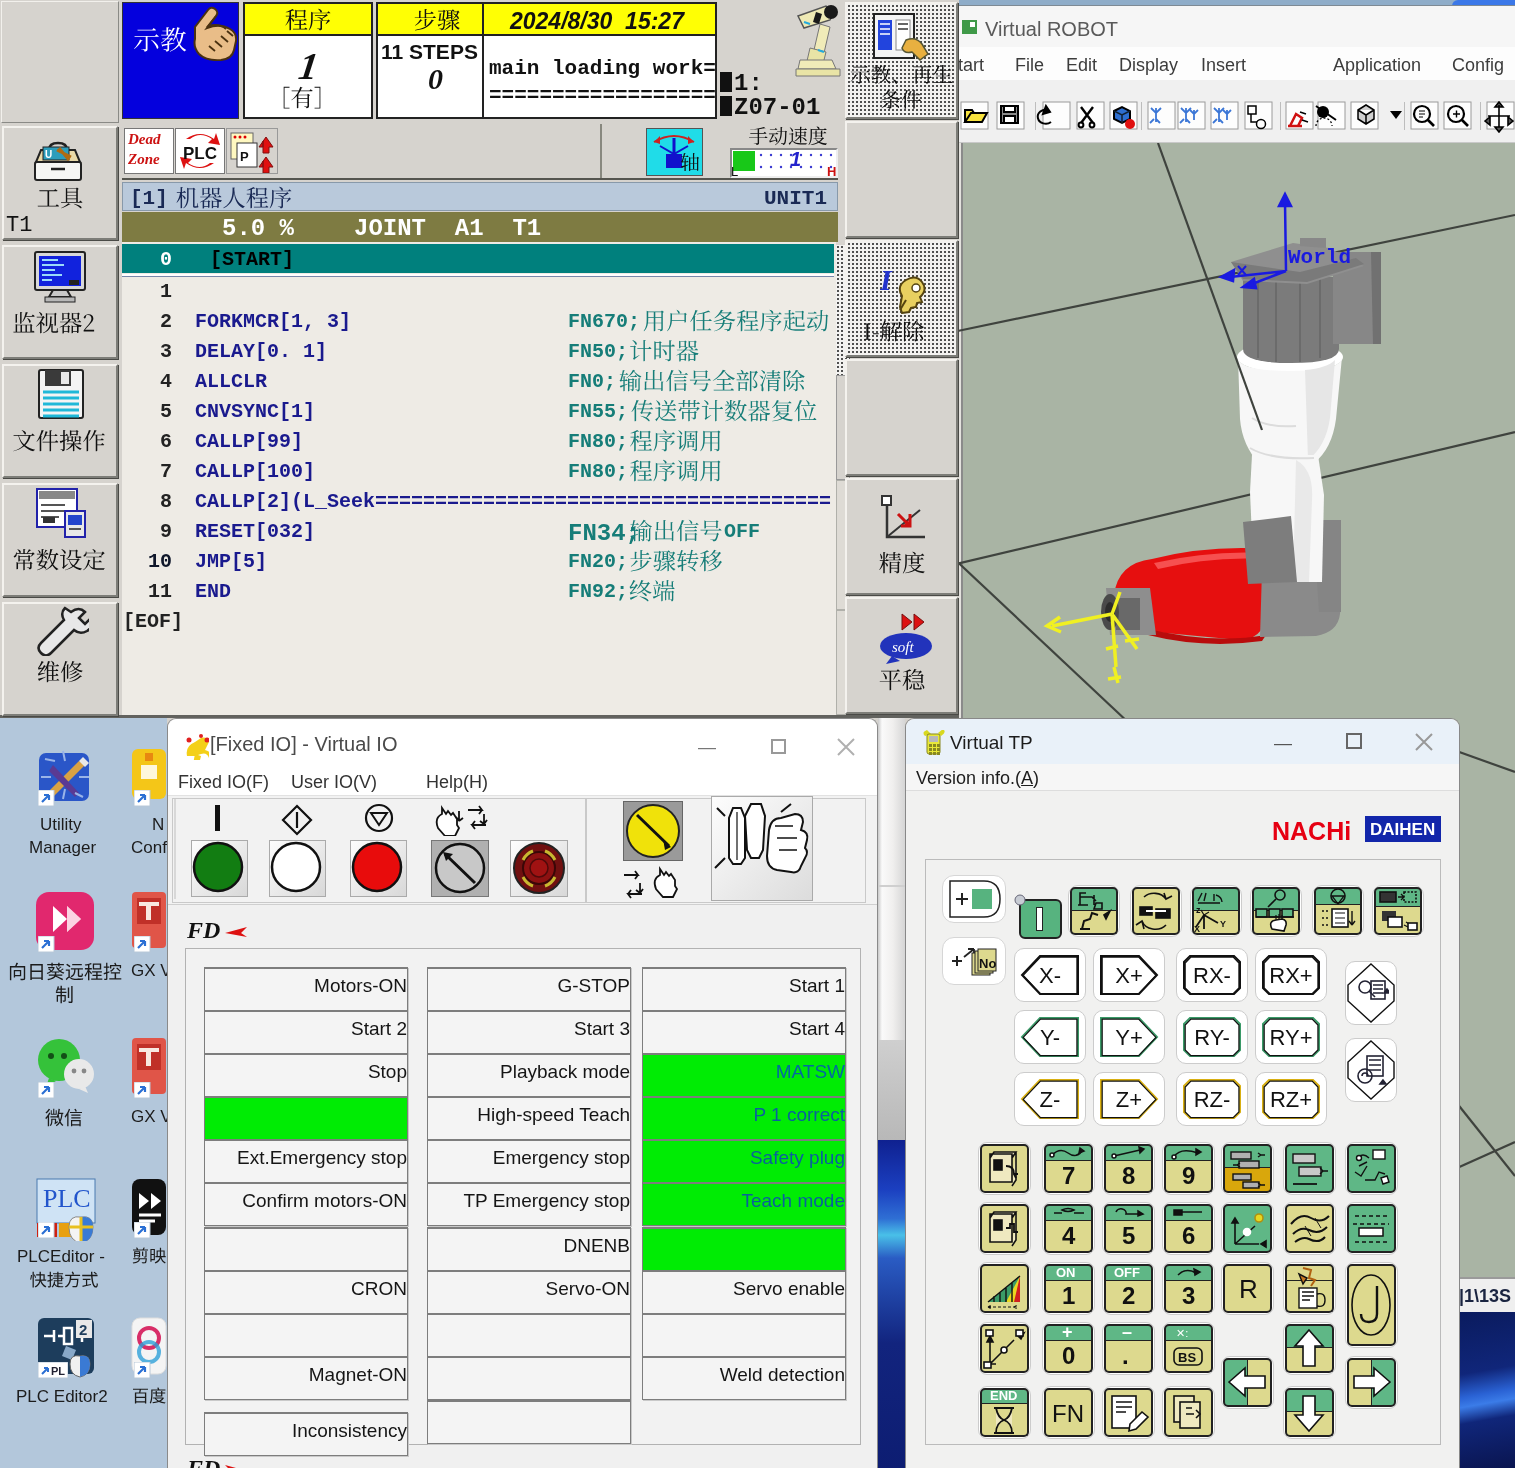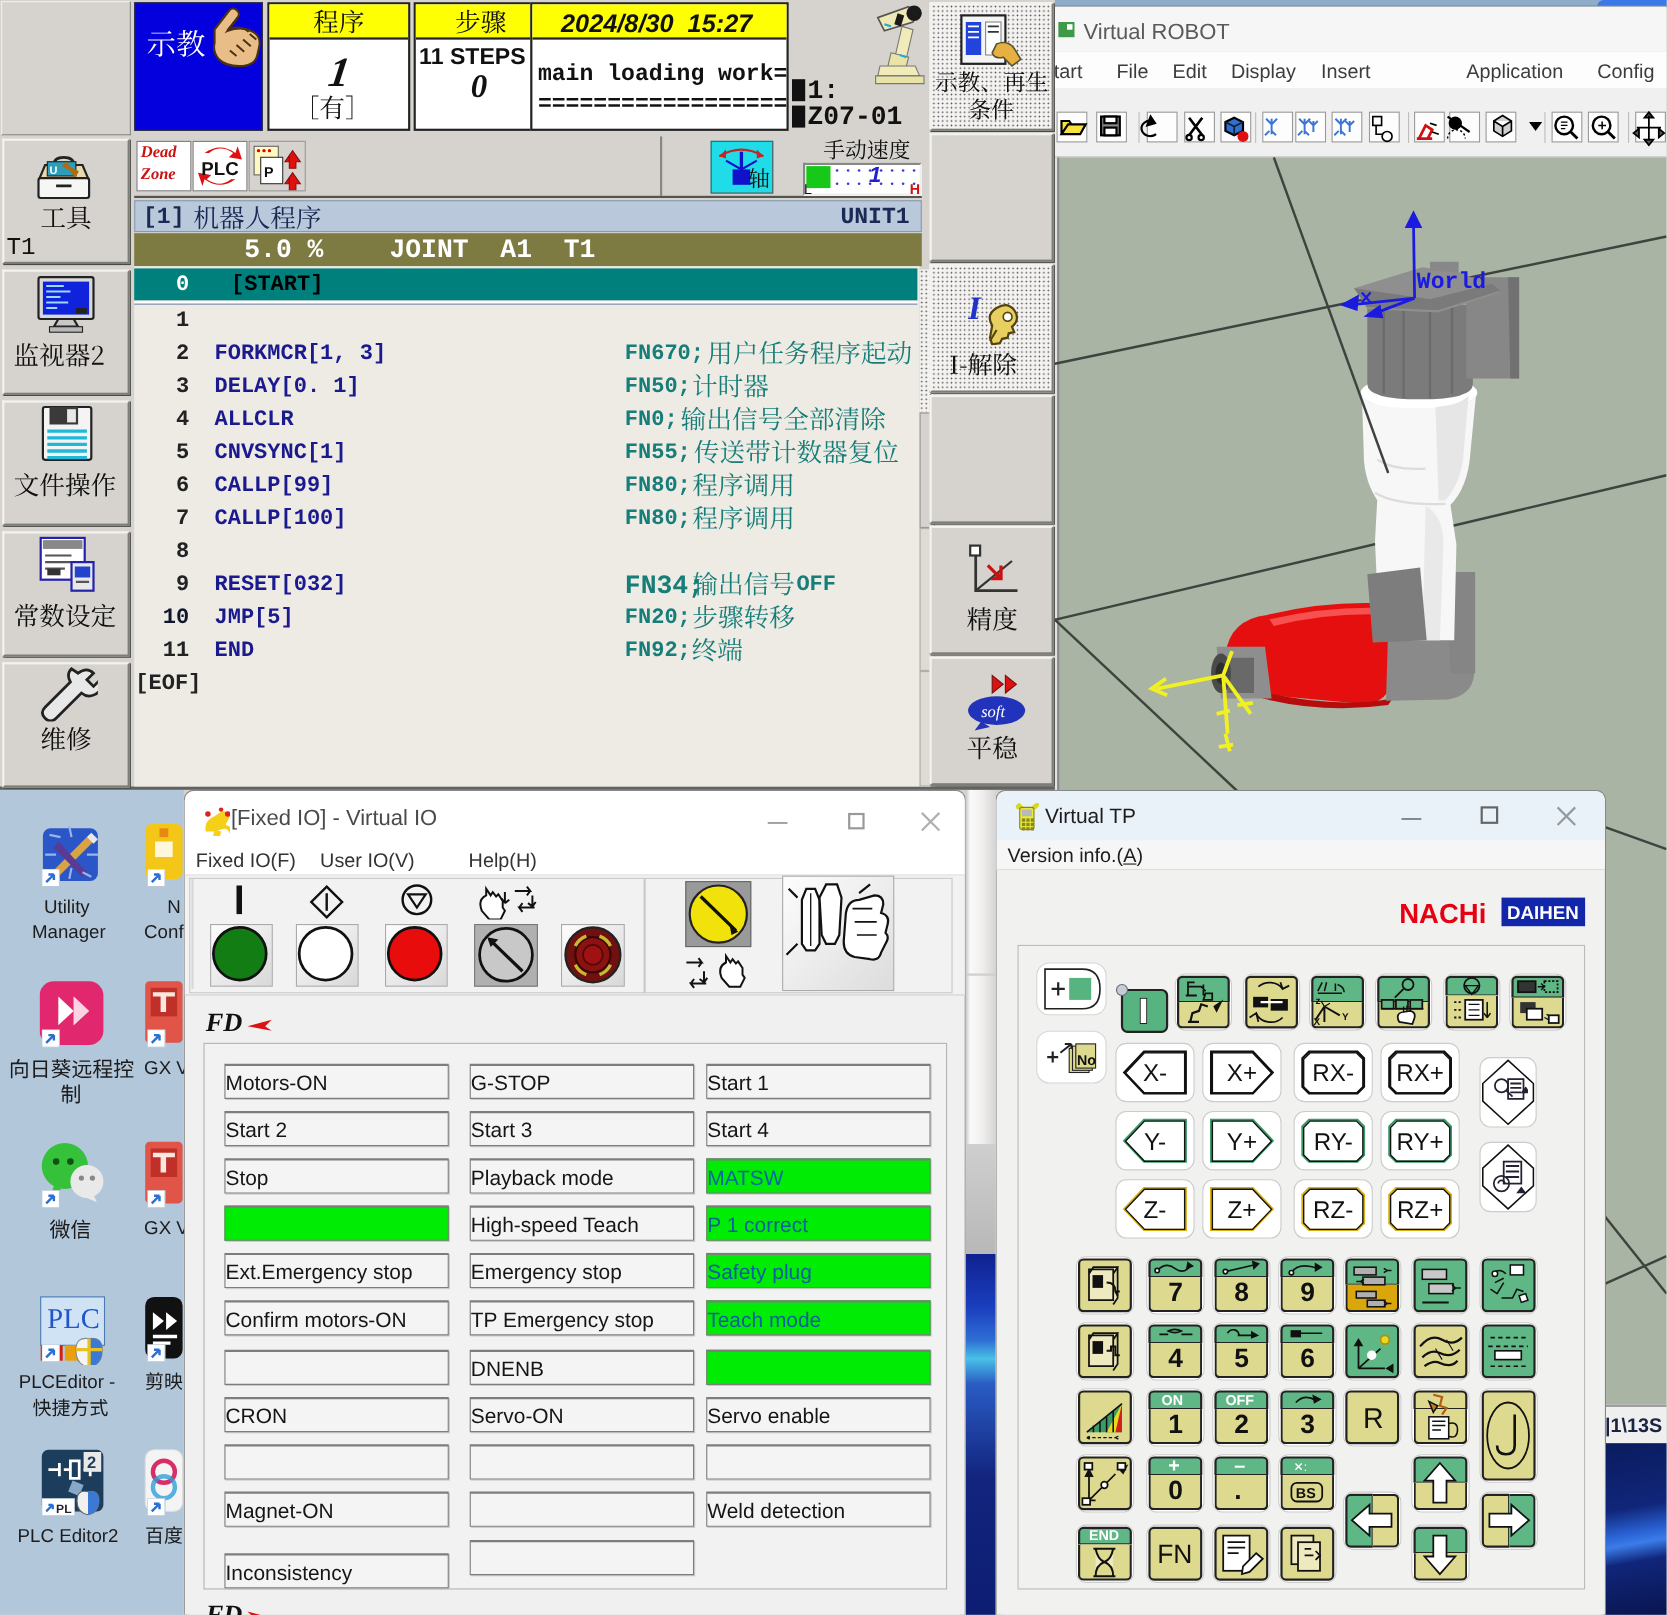--- a/index.html
+++ b/index.html
@@ -1,17 +1,17 @@
 <!DOCTYPE html>
 <html><head><meta charset="utf-8"><style>
 *{margin:0;padding:0;box-sizing:border-box}
 html,body{width:1515px;height:1468px;overflow:hidden;background:#d6d3ce;font-family:"Liberation Sans",sans-serif}
 .bev{position:absolute;background:#d6d3ce;border-top:2px solid #f4f2ee;border-left:2px solid #f4f2ee;border-right:2px solid #7d7d78;border-bottom:2px solid #7d7d78;box-shadow:1px 1px 0 #4a4a46}
 .half{background-image:radial-gradient(#4f4f4f 26%,transparent 30%);background-size:4px 4px;background-color:#f3f2f0}
-.iob{position:absolute;width:204px;height:32px;background:#f4f4f4;border:1px solid #7d7d7d;border-top-width:2px;box-shadow:1px 1px 0 #c9c9c9;font-size:19px;color:#151515;text-align:left;line-height:33px}
+.iob{position:absolute;width:204px;height:44px;background:#f4f4f4;border:1px solid #7d7d7d;border-top-width:2px;box-shadow:1px 1px 0 #c9c9c9;font-size:19px;color:#151515;text-align:right;line-height:33px}
 .iog{background:#00ec04}
 .wbtn{position:absolute;background:#fff;border:1px solid #d6d6d6;border-radius:12px}
 </style></head><body>
 <div style="position:absolute;left:948px;top:0;width:567px;height:1468px">
     <div style="position:absolute;left:0;top:0;width:567px;height:6px;background:#8fadc9"></div>
     <div style="position:absolute;left:504px;top:0;width:63px;height:6px;background:#3b78e8;border-top-left-radius:8px"></div>
     <div style="position:absolute;left:0;top:5px;width:567px;height:2px;background:#7e8a94"></div>
     <div style="position:absolute;left:0;top:6px;width:567px;height:41px;background:#f6f6f6"></div>
     <svg style="position:absolute;left:14px;top:20px" width="15" height="14">
       <rect x="0" y="0" width="15" height="14" fill="#3f9948"></rect>
@@ -425,20 +425,21 @@
     <svg style="position:absolute;left:628px;top:429px;overflow:visible" width="98" height="27" viewBox="0 -21.1 98 27.8">
       <path fill="#167d78" d="M8.4 0.3 8.5 1H22.8C23.1 1 23.4 0.9 23.4 0.6C22.7 -0.1 21.4 -1.1 21.4 -1.1L20.3 0.3H16.7V-3.9H21.7C22.1 -3.9 22.3 -4 22.4 -4.2C21.6 -5 20.4 -5.9 20.4 -5.9L19.3 -4.6H16.7V-8.3H22.1C22.4 -8.3 22.7 -8.4 22.7 -8.7C22 -9.4 20.7 -10.4 20.7 -10.4L19.6 -9H9.7L9.9 -8.3H15.1V-4.6H9.9L10.1 -3.9H15.1V0.3ZM10.8 -18.5V-10.8H11.1C11.7 -10.8 12.4 -11.1 12.4 -11.3V-12H19.6V-11H19.8C20.4 -11 21.1 -11.4 21.1 -11.6V-17.5C21.6 -17.6 21.9 -17.8 22.1 -18L20.2 -19.4L19.4 -18.5H12.5L10.8 -19.2ZM12.4 -12.8V-17.8H19.6V-12.8ZM8 -20.1C6.5 -19.1 3.5 -17.7 1 -17L1.1 -16.6C2.4 -16.7 3.7 -17 4.9 -17.3V-13.1H1L1.2 -12.4H4.7C3.9 -9.1 2.6 -5.8 0.7 -3.3L1 -3C2.7 -4.6 4 -6.4 4.9 -8.4V1.8H5.2C5.9 1.8 6.5 1.4 6.5 1.3V-10.4C7.3 -9.5 8.1 -8.3 8.4 -7.3C9.8 -6.2 11 -9.1 6.5 -11V-12.4H9.6C10 -12.4 10.2 -12.5 10.2 -12.8C9.6 -13.5 8.4 -14.4 8.4 -14.4L7.4 -13.1H6.5V-17.7C7.4 -17.9 8.2 -18.2 8.8 -18.4C9.4 -18.2 9.8 -18.3 10 -18.5Z M34.6 -20.2 34.4 -20C35.4 -19.2 36.5 -17.7 36.9 -16.6C38.6 -15.6 39.8 -18.9 34.6 -20.2ZM44.9 -17.8 43.8 -16.3H29.1L27.2 -17.2V-10.5C27.2 -6.4 27 -1.9 24.7 1.7L25.1 1.9C28.5 -1.6 28.8 -6.7 28.8 -10.6V-15.6H46.5C46.8 -15.6 47 -15.8 47.1 -16C46.3 -16.8 44.9 -17.8 44.9 -17.8ZM33.7 -11.9 33.5 -11.6C35.2 -11 37.4 -9.6 38.3 -8.4C39.3 -8.1 39.7 -9.1 38.7 -10.1C40.4 -10.9 42.5 -12 43.6 -13C44.1 -13 44.4 -13 44.6 -13.2L42.8 -14.9L41.7 -13.9H31L31.2 -13.2H41.4C40.5 -12.3 39.3 -11.3 38.3 -10.5C37.5 -11.1 36 -11.7 33.7 -11.9ZM38.4 -0.3V-7.6H43.9C43.4 -6.6 42.6 -5.3 42.1 -4.5L42.5 -4.3C43.5 -5.1 45.1 -6.5 45.9 -7.4C46.3 -7.4 46.6 -7.4 46.8 -7.6L45 -9.3L44 -8.3H29.6L29.8 -7.6H36.8V-0.4C36.8 0 36.7 0.1 36.2 0.1C35.7 0.1 33.1 -0.1 33.1 -0.1V0.2C34.2 0.4 34.9 0.6 35.3 0.8C35.6 1.1 35.8 1.4 35.8 1.9C38.1 1.7 38.4 0.9 38.4 -0.3Z M50.5 -19.9 50.2 -19.8C51.2 -18.7 52.6 -16.9 53 -15.6C54.7 -14.4 55.8 -17.8 50.5 -19.9ZM53.3 -12.7C53.8 -12.8 54.1 -13 54.2 -13.2L52.6 -14.5L51.8 -13.7H48.7L48.9 -12.9H51.8V-2.8C51.8 -2.4 51.7 -2.3 50.9 -1.9L52 0.1C52.2 0 52.5 -0.4 52.6 -0.8C54.2 -2.6 55.6 -4.3 56.2 -5.2L56 -5.4C55 -4.7 54.1 -3.9 53.3 -3.3ZM57 -18.6V-10.2C57 -5.6 56.6 -1.5 53.5 1.6L53.9 1.9C58.1 -1.2 58.5 -5.8 58.5 -10.2V-17.7H68.2V-0.5C68.2 -0.2 68 0 67.6 0C67.2 0 64.9 -0.2 64.9 -0.2V0.2C65.9 0.3 66.5 0.5 66.8 0.7C67.1 1 67.2 1.4 67.3 1.8C69.4 1.7 69.6 0.9 69.6 -0.4V-17.4C70.1 -17.5 70.5 -17.7 70.7 -17.9L68.7 -19.4L67.9 -18.4H58.8L57 -19.2ZM61.2 -3.8V-7.6H65V-3.8ZM61.2 -2.3V-3.1H65V-2H65.2C65.7 -2 66.4 -2.4 66.4 -2.5V-7.4C66.8 -7.5 67.2 -7.6 67.3 -7.8L65.6 -9.1L64.8 -8.3H61.3L59.8 -9V-1.8H60C60.6 -1.8 61.2 -2.1 61.2 -2.3ZM64.5 -16.8 62.3 -17.1V-14.3H59.4L59.5 -13.6H62.3V-10.8H59L59.2 -10.1H67.2C67.5 -10.1 67.7 -10.2 67.8 -10.5C67.1 -11.1 66 -12 66 -12L65.2 -10.8H63.7V-13.6H66.7C67 -13.6 67.2 -13.7 67.3 -14C66.7 -14.6 65.7 -15.5 65.7 -15.5L64.8 -14.3H63.7V-16.2C64.3 -16.3 64.5 -16.5 64.5 -16.8Z M77.6 -12.1H83.3V-7H77.4C77.6 -8.4 77.6 -9.8 77.6 -11.1ZM77.6 -12.8V-17.7H83.3V-12.8ZM76 -18.4V-11.1C76 -6.5 75.7 -2 72.9 1.6L73.3 1.8C75.8 -0.4 76.9 -3.3 77.3 -6.3H83.3V1.7H83.6C84.4 1.7 84.9 1.3 84.9 1.2V-6.3H91.1V-0.7C91.1 -0.3 90.9 -0.1 90.5 -0.1C90 -0.1 87.4 -0.4 87.4 -0.4V0C88.5 0.2 89.1 0.4 89.5 0.6C89.9 0.9 90 1.3 90 1.8C92.4 1.6 92.6 0.7 92.6 -0.5V-17.3C93.2 -17.4 93.6 -17.6 93.8 -17.9L91.7 -19.5L90.8 -18.4H77.9L76 -19.2ZM91.1 -12.1V-7H84.9V-12.1ZM91.1 -12.8H84.9V-17.7H91.1Z"></path>
     </svg>
     <div style="position:absolute;left:160px;top:460px;font-size:20px;color:#222;white-space:pre;font-family:'Liberation Mono',monospace;font-weight:bold">7</div>
     <div style="position:absolute;left:195px;top:460px;font-size:20px;color:#1a1a8e;white-space:pre;font-family:'Liberation Mono',monospace;font-weight:bold">CALLP[100]</div>
     <div style="position:absolute;left:568px;top:460px;font-size:20px;color:#167d78;white-space:pre;font-family:'Liberation Mono',monospace;font-weight:bold">FN80;</div>
     <svg style="position:absolute;left:628px;top:459px;overflow:visible" width="98" height="27" viewBox="0 -21.1 98 27.8">
       <path fill="#167d78" d="M8.4 0.3 8.5 1H22.8C23.1 1 23.4 0.9 23.4 0.6C22.7 -0.1 21.4 -1.1 21.4 -1.1L20.3 0.3H16.7V-3.9H21.7C22.1 -3.9 22.3 -4 22.4 -4.2C21.6 -5 20.4 -5.9 20.4 -5.9L19.3 -4.6H16.7V-8.3H22.1C22.4 -8.3 22.7 -8.4 22.7 -8.7C22 -9.4 20.7 -10.4 20.7 -10.4L19.6 -9H9.7L9.9 -8.3H15.1V-4.6H9.9L10.1 -3.9H15.1V0.3ZM10.8 -18.5V-10.8H11.1C11.7 -10.8 12.4 -11.1 12.4 -11.3V-12H19.6V-11H19.8C20.4 -11 21.1 -11.4 21.1 -11.6V-17.5C21.6 -17.6 21.9 -17.8 22.1 -18L20.2 -19.4L19.4 -18.5H12.5L10.8 -19.2ZM12.4 -12.8V-17.8H19.6V-12.8ZM8 -20.1C6.5 -19.1 3.5 -17.7 1 -17L1.1 -16.6C2.4 -16.7 3.7 -17 4.9 -17.3V-13.1H1L1.2 -12.4H4.7C3.9 -9.1 2.6 -5.8 0.7 -3.3L1 -3C2.7 -4.6 4 -6.4 4.9 -8.4V1.8H5.2C5.9 1.8 6.5 1.4 6.5 1.3V-10.4C7.3 -9.5 8.1 -8.3 8.4 -7.3C9.8 -6.2 11 -9.1 6.5 -11V-12.4H9.6C10 -12.4 10.2 -12.5 10.2 -12.8C9.6 -13.5 8.4 -14.4 8.4 -14.4L7.4 -13.1H6.5V-17.7C7.4 -17.9 8.2 -18.2 8.8 -18.4C9.4 -18.2 9.8 -18.3 10 -18.5Z M34.6 -20.2 34.4 -20C35.4 -19.2 36.5 -17.7 36.9 -16.6C38.6 -15.6 39.8 -18.9 34.6 -20.2ZM44.9 -17.8 43.8 -16.3H29.1L27.2 -17.2V-10.5C27.2 -6.4 27 -1.9 24.7 1.7L25.1 1.9C28.5 -1.6 28.8 -6.7 28.8 -10.6V-15.6H46.5C46.8 -15.6 47 -15.8 47.1 -16C46.3 -16.8 44.9 -17.8 44.9 -17.8ZM33.7 -11.9 33.5 -11.6C35.2 -11 37.4 -9.6 38.3 -8.4C39.3 -8.1 39.7 -9.1 38.7 -10.1C40.4 -10.9 42.5 -12 43.6 -13C44.1 -13 44.4 -13 44.6 -13.2L42.8 -14.9L41.7 -13.9H31L31.2 -13.2H41.4C40.5 -12.3 39.3 -11.3 38.3 -10.5C37.5 -11.1 36 -11.7 33.7 -11.9ZM38.4 -0.3V-7.6H43.9C43.4 -6.6 42.6 -5.3 42.1 -4.5L42.5 -4.3C43.5 -5.1 45.1 -6.5 45.9 -7.4C46.3 -7.4 46.6 -7.4 46.8 -7.6L45 -9.3L44 -8.3H29.6L29.8 -7.6H36.8V-0.4C36.8 0 36.7 0.1 36.2 0.1C35.7 0.1 33.1 -0.1 33.1 -0.1V0.2C34.2 0.4 34.9 0.6 35.3 0.8C35.6 1.1 35.8 1.4 35.8 1.9C38.1 1.7 38.4 0.9 38.4 -0.3Z M50.5 -19.9 50.2 -19.8C51.2 -18.7 52.6 -16.9 53 -15.6C54.7 -14.4 55.8 -17.8 50.5 -19.9ZM53.3 -12.7C53.8 -12.8 54.1 -13 54.2 -13.2L52.6 -14.5L51.8 -13.7H48.7L48.9 -12.9H51.8V-2.8C51.8 -2.4 51.7 -2.3 50.9 -1.9L52 0.1C52.2 0 52.5 -0.4 52.6 -0.8C54.2 -2.6 55.6 -4.3 56.2 -5.2L56 -5.4C55 -4.7 54.1 -3.9 53.3 -3.3ZM57 -18.6V-10.2C57 -5.6 56.6 -1.5 53.5 1.6L53.9 1.9C58.1 -1.2 58.5 -5.8 58.5 -10.2V-17.7H68.2V-0.5C68.2 -0.2 68 0 67.6 0C67.2 0 64.9 -0.2 64.9 -0.2V0.2C65.9 0.3 66.5 0.5 66.8 0.7C67.1 1 67.2 1.4 67.3 1.8C69.4 1.7 69.6 0.9 69.6 -0.4V-17.4C70.1 -17.5 70.5 -17.7 70.7 -17.9L68.7 -19.4L67.9 -18.4H58.8L57 -19.2ZM61.2 -3.8V-7.6H65V-3.8ZM61.2 -2.3V-3.1H65V-2H65.2C65.7 -2 66.4 -2.4 66.4 -2.5V-7.4C66.8 -7.5 67.2 -7.6 67.3 -7.8L65.6 -9.1L64.8 -8.3H61.3L59.8 -9V-1.8H60C60.6 -1.8 61.2 -2.1 61.2 -2.3ZM64.5 -16.8 62.3 -17.1V-14.3H59.4L59.5 -13.6H62.3V-10.8H59L59.2 -10.1H67.2C67.5 -10.1 67.7 -10.2 67.8 -10.5C67.1 -11.1 66 -12 66 -12L65.2 -10.8H63.7V-13.6H66.7C67 -13.6 67.2 -13.7 67.3 -14C66.7 -14.6 65.7 -15.5 65.7 -15.5L64.8 -14.3H63.7V-16.2C64.3 -16.3 64.5 -16.5 64.5 -16.8Z M77.6 -12.1H83.3V-7H77.4C77.6 -8.4 77.6 -9.8 77.6 -11.1ZM77.6 -12.8V-17.7H83.3V-12.8ZM76 -18.4V-11.1C76 -6.5 75.7 -2 72.9 1.6L73.3 1.8C75.8 -0.4 76.9 -3.3 77.3 -6.3H83.3V1.7H83.6C84.4 1.7 84.9 1.3 84.9 1.2V-6.3H91.1V-0.7C91.1 -0.3 90.9 -0.1 90.5 -0.1C90 -0.1 87.4 -0.4 87.4 -0.4V0C88.5 0.2 89.1 0.4 89.5 0.6C89.9 0.9 90 1.3 90 1.8C92.4 1.6 92.6 0.7 92.6 -0.5V-17.3C93.2 -17.4 93.6 -17.6 93.8 -17.9L91.7 -19.5L90.8 -18.4H77.9L76 -19.2ZM91.1 -12.1V-7H84.9V-12.1ZM91.1 -12.8H84.9V-17.7H91.1Z"></path>
     </svg>
     <div style="position:absolute;left:160px;top:490px;font-size:20px;color:#222;white-space:pre;font-family:'Liberation Mono',monospace;font-weight:bold">8</div>
+    <div style="position:absolute;left:195px;top:490px;font-size:20px;color:#1a1a8e;white-space:pre;font-family:'Liberation Mono',monospace;font-weight:bold">CALLP[2](L_Seek======================================</div>
     <div style="position:absolute;left:160px;top:520px;font-size:20px;color:#222;white-space:pre;font-family:'Liberation Mono',monospace;font-weight:bold">9</div>
     <div style="position:absolute;left:195px;top:520px;font-size:20px;color:#1a1a8e;white-space:pre;font-family:'Liberation Mono',monospace;font-weight:bold">RESET[032]</div>
     <div style="position:absolute;left:568px;top:520px;font-size:24px;color:#167d78;white-space:pre;font-family:'Liberation Mono',monospace;font-weight:bold">FN34;</div>
     <svg style="position:absolute;left:628px;top:519px;overflow:visible" width="98" height="27" viewBox="0 -21.1 98 27.8">
       <path fill="#167d78" d="M22.4 -11.2 20.2 -11.5V-0.3C20.2 0 20 0.2 19.7 0.2C19.2 0.2 17.2 0 17.2 0V0.4C18.1 0.5 18.6 0.7 18.9 0.9C19.2 1.2 19.3 1.5 19.4 2C21.3 1.8 21.5 1 21.5 -0.2V-10.6C22.1 -10.7 22.3 -10.9 22.4 -11.2ZM17.1 -14.8 16.1 -13.6H11.8L12 -12.9H18.3C18.6 -12.9 18.9 -13 18.9 -13.3C18.2 -13.9 17.1 -14.8 17.1 -14.8ZM19 -10.3 16.9 -10.6V-1.8H17.2C17.7 -1.8 18.2 -2.1 18.2 -2.3V-9.7C18.8 -9.8 19 -10 19 -10.3ZM6.4 -19.4 4.2 -20C4 -19 3.7 -17.4 3.3 -15.8H1L1.2 -15.1H3.1C2.6 -13.2 2.1 -11.2 1.6 -9.8C1.3 -9.7 0.8 -9.5 0.6 -9.4L2.2 -8L3 -8.8H4.7V-4.6C3.1 -4.2 1.8 -3.8 1 -3.6L2.1 -1.7C2.4 -1.8 2.5 -2 2.6 -2.3L4.7 -3.3V1.9H4.9C5.6 1.9 6.1 1.6 6.1 1.4V-4C7.3 -4.6 8.3 -5.1 9 -5.5L8.9 -5.8L6.1 -5V-8.8H8.6C9 -8.8 9.2 -8.9 9.2 -9.2C8.6 -9.8 7.5 -10.7 7.5 -10.7L6.6 -9.5H6.1V-12.7C6.7 -12.8 6.9 -13 7 -13.4L4.8 -13.6V-9.5H3C3.5 -11.1 4.1 -13.2 4.6 -15.1H9.2C9.5 -15.1 9.7 -15.2 9.8 -15.5C9.1 -16.2 7.9 -17.1 7.9 -17.1L6.9 -15.8H4.7C5 -17 5.3 -18.1 5.4 -18.9C6 -18.8 6.2 -19.1 6.4 -19.4ZM16.8 -19.2 14.6 -20.4C12.9 -16.8 10.3 -13.7 7.9 -12L8.2 -11.7C10.8 -13.1 13.5 -15.4 15.5 -18.4C17 -15.8 19.4 -13.5 22 -12.1C22.1 -12.7 22.6 -13.1 23.2 -13.3L23.2 -13.6C20.7 -14.6 17.5 -16.6 15.9 -18.9C16.4 -18.8 16.7 -19 16.8 -19.2ZM10.9 -4.1V-6.9H14V-4.1ZM10.9 1.3V-3.4H14V-0.4C14 -0.1 13.9 0 13.6 0C13.3 0 12 -0.2 12 -0.2V0.2C12.7 0.3 13 0.5 13.2 0.7C13.4 0.9 13.5 1.3 13.5 1.7C15.1 1.5 15.3 0.9 15.3 -0.3V-9.9C15.7 -9.9 16.2 -10.1 16.3 -10.3L14.4 -11.6L13.8 -10.8H11L9.5 -11.5V1.8H9.8C10.4 1.8 10.9 1.5 10.9 1.3ZM10.9 -7.6V-10.1H14V-7.6Z M46.1 -7.9 43.7 -8.2V-0.9H36.7V-10.2H42.5V-9H42.8C43.3 -9 44 -9.3 44 -9.5V-17C44.6 -17.1 44.8 -17.3 44.9 -17.6L42.5 -17.9V-10.9H36.7V-19.1C37.3 -19.2 37.5 -19.4 37.6 -19.7L35.1 -20V-10.9H29.5V-17.1C30.2 -17.2 30.5 -17.4 30.5 -17.7L28 -17.9V-11C27.7 -10.9 27.5 -10.7 27.3 -10.5L29.1 -9.3L29.7 -10.2H35.1V-0.9H28.3V-7.5C29.1 -7.6 29.3 -7.8 29.3 -8.1L26.8 -8.3V-1.1C26.5 -0.9 26.3 -0.7 26.1 -0.5L27.9 0.7L28.5 -0.2H43.7V1.6H43.9C44.5 1.6 45.2 1.3 45.2 1.1V-7.3C45.8 -7.4 46 -7.6 46.1 -7.9Z M61.2 -20.4 61 -20.2C62 -19.3 63.1 -17.7 63.3 -16.4C64.9 -15.2 66.2 -18.7 61.2 -20.4ZM67.8 -10.6 66.8 -9.2H57.1L57.3 -8.5H69.1C69.5 -8.5 69.7 -8.6 69.7 -8.9C69 -9.6 67.8 -10.6 67.8 -10.6ZM67.8 -13.8 66.8 -12.5H57.1L57.3 -11.8H69.1C69.5 -11.8 69.7 -11.9 69.8 -12.2C69 -12.9 67.8 -13.8 67.8 -13.8ZM69.2 -17.3 68.1 -15.8H55.5L55.7 -15.1H70.7C71 -15.1 71.2 -15.2 71.3 -15.5C70.5 -16.2 69.2 -17.3 69.2 -17.3ZM54.4 -13.4 53.5 -13.8C54.4 -15.4 55.1 -17.1 55.8 -18.9C56.3 -18.9 56.6 -19.1 56.7 -19.3L54.1 -20.1C52.9 -15.5 50.8 -10.8 48.8 -7.8L49.1 -7.6C50.2 -8.6 51.2 -10 52.2 -11.4V1.9H52.4C53 1.9 53.7 1.5 53.7 1.3V-13C54.1 -13.1 54.4 -13.2 54.4 -13.4ZM59.1 1.4V0H67.3V1.6H67.6C68.1 1.6 68.9 1.2 68.9 1.1V-5.1C69.4 -5.2 69.7 -5.4 69.9 -5.5L68 -7L67.1 -6H59.2L57.6 -6.8V1.9H57.8C58.4 1.9 59.1 1.5 59.1 1.4ZM67.3 -5.3V-0.7H59.1V-5.3Z M92.9 -11.4 91.8 -10H73.1L73.3 -9.3H79.1C78.8 -8.4 78.3 -7.2 77.9 -6.3C77.4 -6.2 77 -6 76.7 -5.9L78.4 -4.5L79.2 -5.3H89.9C89.5 -2.8 88.8 -0.7 88.1 -0.3C87.8 -0.1 87.6 0 87.1 0C86.5 0 84.2 -0.2 83 -0.3L82.9 0.1C84.1 0.2 85.3 0.5 85.7 0.8C86.1 1 86.2 1.4 86.2 1.9C87.3 1.9 88.3 1.6 89 1.2C90.1 0.3 91.1 -2.2 91.5 -5.1C92 -5.1 92.3 -5.3 92.4 -5.4L90.7 -6.9L89.8 -6H79.3C79.8 -7 80.4 -8.3 80.7 -9.3H94.3C94.7 -9.3 94.9 -9.4 95 -9.6C94.2 -10.4 92.9 -11.4 92.9 -11.4ZM78.8 -11.8V-12.8H89.3V-11.6H89.5C90 -11.6 90.8 -11.9 90.9 -12.1V-17.9C91.3 -18 91.7 -18.2 91.9 -18.4L89.9 -19.9L89 -18.9H78.9L77.2 -19.7V-11.2H77.5C78.1 -11.2 78.8 -11.6 78.8 -11.8ZM89.3 -18.2V-13.5H78.8V-18.2Z"></path>
     </svg>
     <div style="position:absolute;left:724px;top:520px;font-size:20px;color:#167d78;white-space:pre;font-family:'Liberation Mono',monospace;font-weight:bold">OFF</div>
     <div style="position:absolute;left:148px;top:550px;font-size:20px;color:#0f172a;white-space:pre;font-family:'Liberation Mono',monospace;font-weight:bold">10</div>
     <div style="position:absolute;left:195px;top:550px;font-size:20px;color:#1a1a8e;white-space:pre;font-family:'Liberation Mono',monospace;font-weight:bold">JMP[5]</div>
     <div style="position:absolute;left:568px;top:550px;font-size:20px;color:#167d78;white-space:pre;font-family:'Liberation Mono',monospace;font-weight:bold">FN20;</div>

